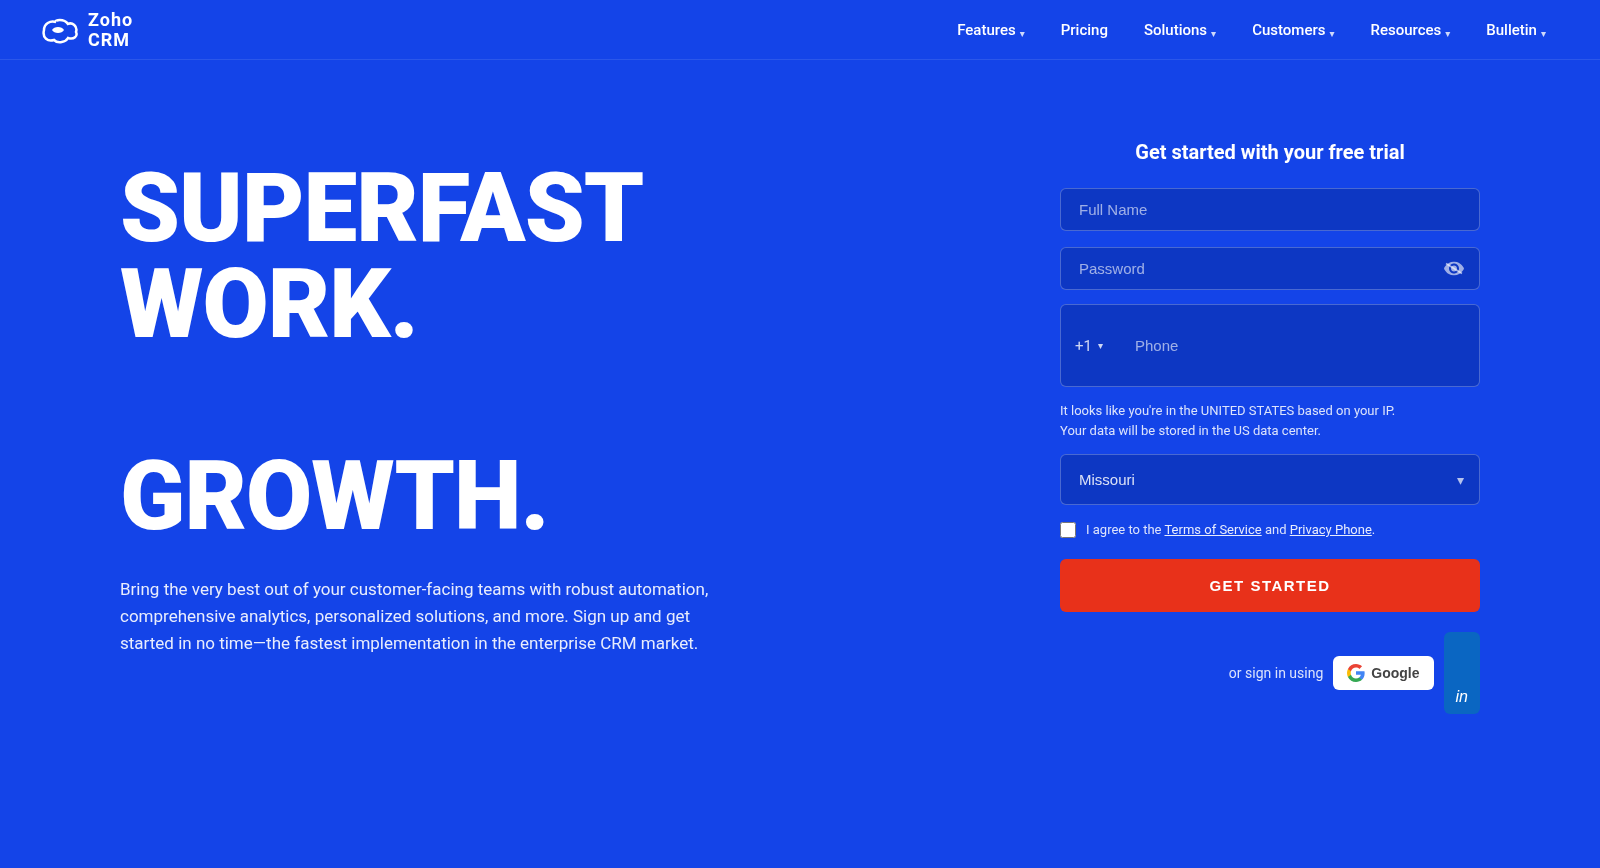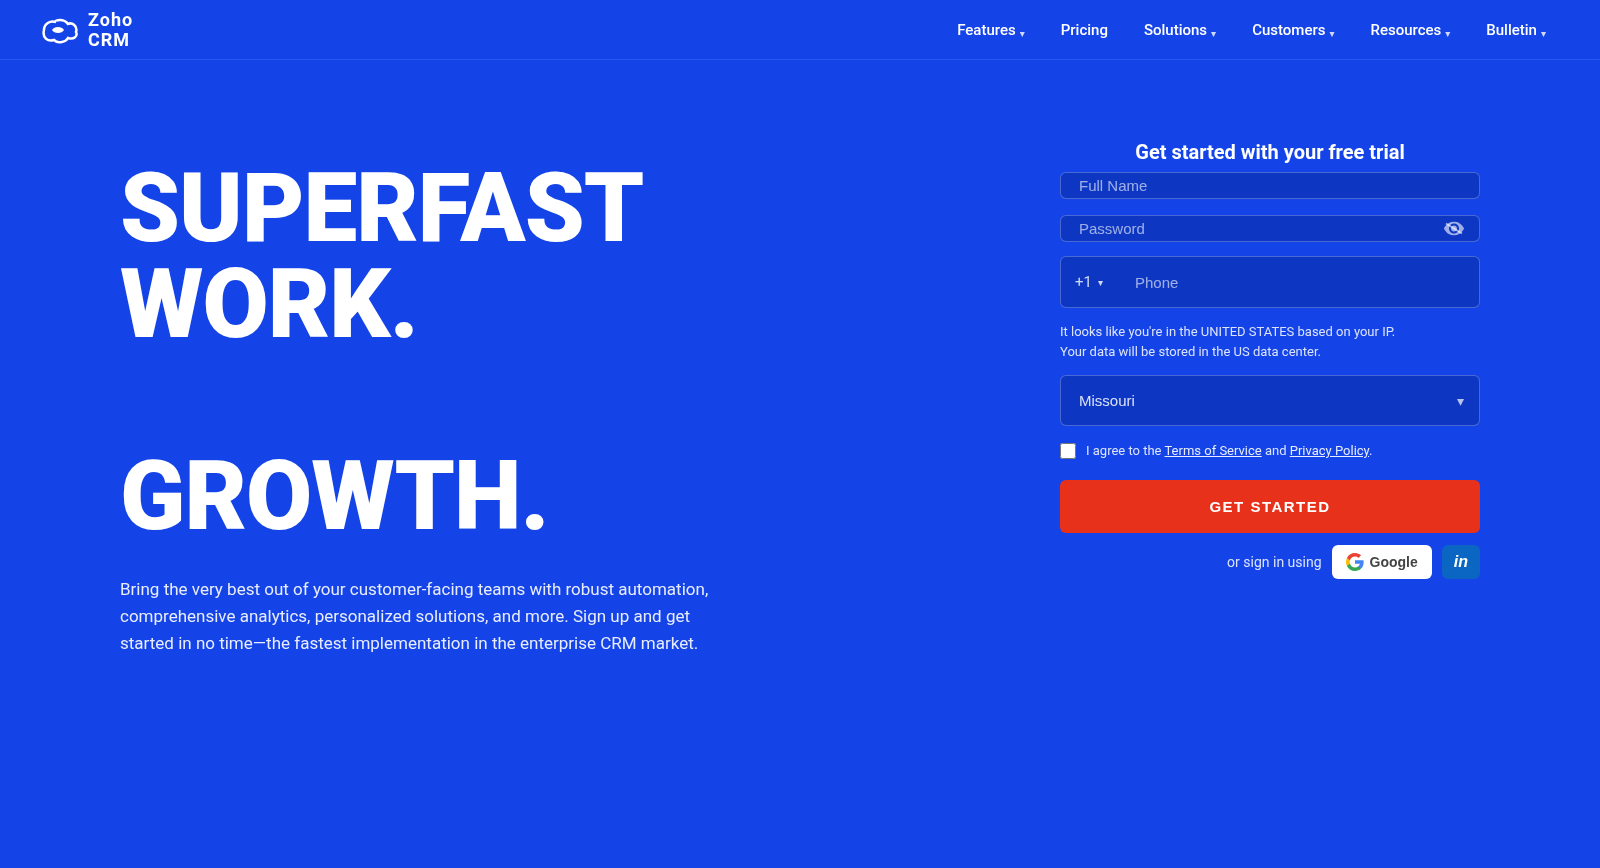--- a/index.html
+++ b/index.html
@@ -102,28 +102,28 @@
     }
     .form-card {
       background: transparent;
       padding: 0;
     }
     .form-title {
       font-size: 20px;
       font-weight: 700;
       color: #fff;
       text-align: center;
-      margin-bottom: 8px;
+      margin-bottom: 24px;
     }
     .form-field {
       margin-bottom: 14px;
     }
     .form-input {
       width: 100%;
-      padding: 4px 18px;
+      padding: 12px 18px;
       background: rgba(10, 50, 180, 0.7);
       border: 1px solid rgba(255,255,255,0.25);
       border-radius: 6px;
       color: rgba(255,255,255,0.7);
       font-size: 15px;
       outline: none;
       transition: border 0.2s;
     }
     .form-input::placeholder { color: rgba(255,255,255,0.6); }
 
@@ -158,21 +158,21 @@
       border-right: none;
       border-radius: 6px 0 0 6px;
       color: rgba(255,255,255,0.8);
       font-size: 15px;
       cursor: pointer;
       white-space: nowrap;
     }
     .phone-country .arrow { font-size: 10px; }
     .phone-input {
       flex: 1;
-      padding: 16px 18px;
+      padding: 32px 18px;
       background: rgba(10, 50, 180, 0.7);
       border: 1px solid rgba(255,255,255,0.25);
       border-left: none;
       border-radius: 0 6px 6px 0;
       color: rgba(255,255,255,0.7);
       font-size: 15px;
       outline: none;
     }
     .phone-input::placeholder { color: rgba(255,255,255,0.6); }
 
@@ -240,21 +240,21 @@
       background: #e8311a;
       border: none;
       border-radius: 6px;
       color: #fff;
       font-size: 15px;
       font-weight: 800;
       letter-spacing: 1.5px;
       cursor: pointer;
       text-transform: uppercase;
       transition: background 0.2s;
-      margin-bottom: 12px;
+      margin-bottom: 20px;
     }
 
     .signin-row {
       display: flex;
       align-items: center;
       justify-content: flex-end;
       gap: 10px;
       font-size: 14px;
       color: rgba(255,255,255,0.85);
     }
@@ -279,22 +279,23 @@
       padding: 8px 12px;
     }
 
     
     .g-icon {
       width: 18px;
       height: 18px;
     }
     .li-icon {
       font-size: 16px;
-      font-weight: 700;
+      font-weight: 400;
       font-style: italic;
+      margin-top: 48px;
     }
   </style>
 </head>
 <body>
 
 <nav>
   <a class="nav-logo" href="#">
     <svg class="logo-icon" viewBox="0 0 38 28" fill="none" xmlns="http://www.w3.org/2000/svg">
       <rect width="38" height="28" rx="4" fill="none"></rect>
       <path d="M4 14 C4 8, 10 4, 16 6 C14 4, 24 2, 28 8 C32 6, 38 10, 36 16 C38 20, 34 24, 28 22 C26 26, 18 28, 14 24 C8 26, 2 22, 4 14Z" fill="none" stroke="white" stroke-width="2.5"></path>
@@ -388,21 +389,21 @@
           <option>Georgia</option>
           <option>New York</option>
           <option>Texas</option>
         </select>
         <span class="select-arrow">▾</span>
       </div>
 
       <div class="terms-row">
         <input type="checkbox" class="terms-checkbox" style="">
         <span>
-          <span>I agree to the </span><a class="terms-link" href="#">Terms of Service</a><span> and </span><a class="terms-link" href="#">Privacy Policy</a><span>.</span>
+          <span>I agree to the </span><a class="terms-link" href="#">Terms of Service</a><span> and </span><a class="terms-link" href="#">Privacy Phone</a><span>.</span>
         </span>
       </div>
 
       <button class="get-started-btn">GET STARTED</button>
 
       <div class="signin-row">
         <span>or sign in using</span>
         <button class="social-btn google-btn">
           <svg class="g-icon" viewBox="0 0 18 18" xmlns="http://www.w3.org/2000/svg">
             <path d="M17.64 9.2c0-.637-.057-1.251-.164-1.84H9v3.481h4.844c-.209 1.125-.843 2.078-1.796 2.717v2.258h2.908c1.702-1.567 2.684-3.875 2.684-6.615z" fill="#4285F4"></path>

